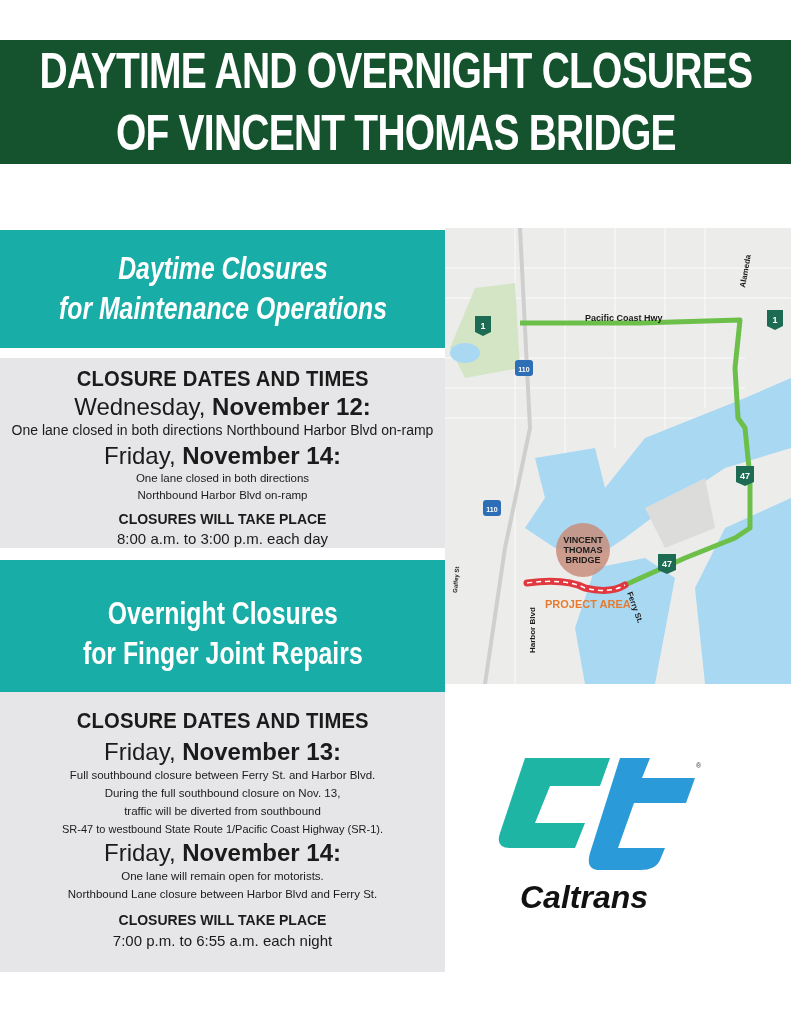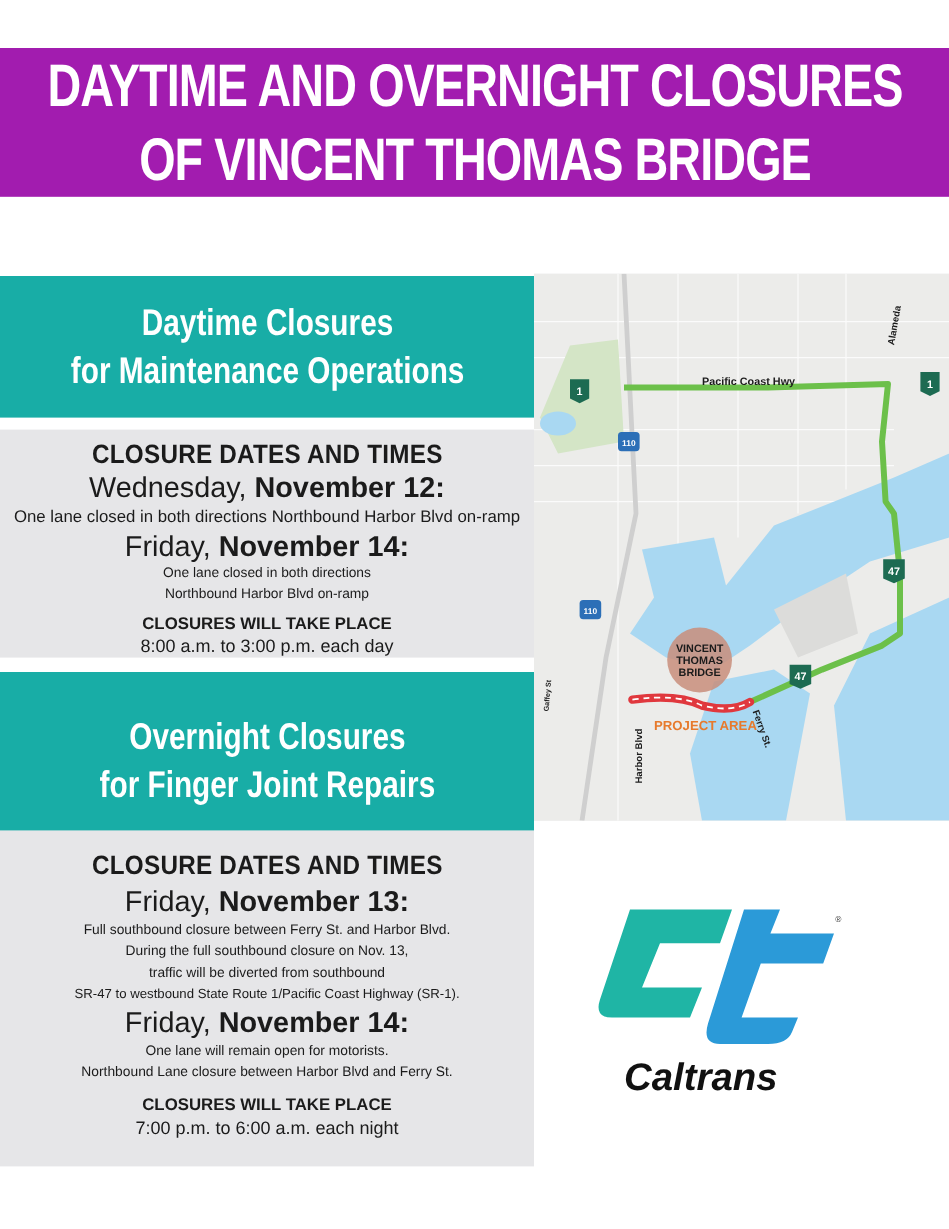--- a/index.html
+++ b/index.html
@@ -1,17 +1,17 @@
 <!DOCTYPE html>
 <html><head>
 <meta charset="utf-8">
 <style>
   html, body { margin:0; padding:0; }
   body { width:791px; height:1024px; background:#ffffff; position:relative; overflow:hidden; font-family:"Liberation Sans", sans-serif; }
-  .banner { position:absolute; left:0; top:40px; width:791px; height:124px; background:#a21caf; display:flex; flex-direction:column; align-items:center; justify-content:center; }
+  .banner { position:absolute; left:0; top:40px; width:791px; height:124px; background:#14532d; display:flex; flex-direction:column; align-items:center; justify-content:center; }
   .banner .line { color:#fff; font-family:"Liberation Sans", sans-serif; font-weight:bold; font-size:50px; letter-spacing:-1px; line-height:62px; transform:scaleX(0.78); white-space:nowrap; }
   .teal { position:absolute; left:0; width:445px; background:#18ada6; display:flex; flex-direction:column; align-items:center; justify-content:center; }
   .teal .t { color:#fff; font-weight:bold; font-size:31px; line-height:40px; transform:scaleX(0.8); white-space:nowrap; }
   .grey { position:absolute; left:0; width:445px; background:#e6e6e8; display:flex; flex-direction:column; align-items:center; text-align:center; color:#1b1b1b; }
   .hdr { font-weight:bold; font-size:22px; letter-spacing:0.2px; transform:scaleX(0.92); white-space:nowrap; }
   .day { font-size:24px; white-space:nowrap; }
   .day b { font-weight:bold; }
   .desc { font-size:11.5px; line-height:19px; white-space:nowrap; }
   .will { font-weight:bold; font-size:14px; white-space:nowrap; }
   .hrs { font-size:15px; white-space:nowrap; }
@@ -19,21 +19,21 @@
   .logo { position:absolute; left:490px; top:748px; width:230px; height:170px; }
 </style>
 </head>
 <body>
 
 <div class="banner">
   <div class="line">DAYTIME AND OVERNIGHT CLOSURES</div>
   <div class="line">OF VINCENT THOMAS BRIDGE</div>
 </div>
 
-<div class="teal" style="top:230px;height:118px;">
+<div class="teal" style="top:230px;height:118px;font-style:italic;">
   <div class="t">Daytime Closures</div>
   <div class="t">for Maintenance Operations</div>
 </div>
 
 <div class="grey" style="top:358px;height:190px;padding-top:8px;box-sizing:border-box;">
   <div class="hdr">CLOSURE DATES AND TIMES</div>
   <div class="day" style="margin-top:1px;">
     <span>Wednesday,</span>
     <b>November 12:</b>
   </div>
@@ -63,21 +63,21 @@
   <div class="desc" style="line-height:18px;">During the full southbound closure on Nov. 13,</div>
   <div class="desc" style="line-height:18px;">traffic will be diverted from southbound</div>
   <div class="desc" style="line-height:18px;font-size:11px;">SR-47 to westbound State Route 1/Pacific Coast Highway (SR-1).</div>
   <div class="day" style="margin-top:1px;">
     <span>Friday,</span>
     <b>November 14:</b>
   </div>
   <div class="desc" style="line-height:18px;">One lane will remain open for motorists.</div>
   <div class="desc" style="line-height:18px;">Northbound Lane closure between Harbor Blvd and Ferry St.</div>
   <div class="will" style="margin-top:9px;">CLOSURES WILL TAKE PLACE</div>
-  <div class="hrs" style="margin-top:4px;">7:00 p.m. to 6:00 a.m. each night</div>
+  <div class="hrs" style="margin-top:4px;">7:00 p.m. to 6:55 a.m. each night</div>
 </div>
 
 <div class="map">
   <svg width="346" height="456" viewBox="0 0 346 456">
 
     <g stroke="#ffffff" stroke-width="1" opacity="0.8">
       <line x1="0" y1="40" x2="346" y2="40"></line>
         <line x1="0" y1="70" x2="346" y2="70"></line>
       <line x1="0" y1="130" x2="300" y2="130"></line>
         <line x1="0" y1="160" x2="300" y2="160"></line>

